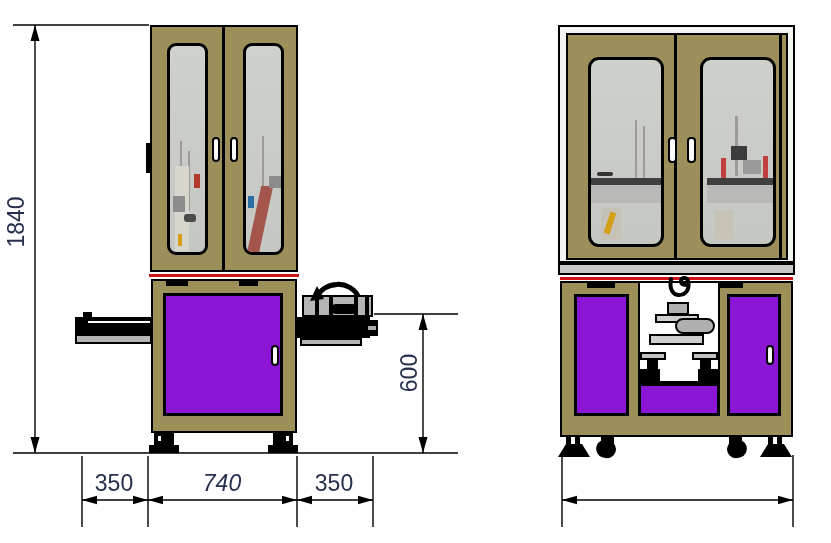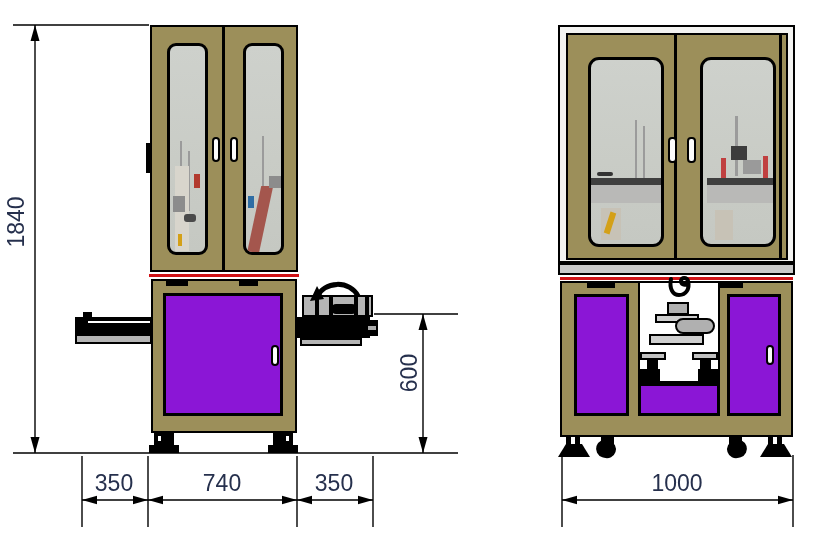--- a/index.html
+++ b/index.html
@@ -196,19 +196,18 @@
       <rect x="727" y="440" width="20" height="18" rx="9" transform="rotate(-18 737 449)"></rect>
     </g>
   </svg>
 
   <div class="dim rot" style="left:-33px;top:209px;width:100px;height:26px;">1840</div>
 
   <div class="dim rot" style="left:370px;top:360px;width:80px;height:26px;">600</div>
 
   <div class="dim" style="left:84px;top:471px;width:60px;">350</div>
 
-  <div class="dim" style="left:192px;top:471px;width:60px;">740</div>
+  <div class="dim" style="left:192px;top:471px;width:60px;font-style:italic;">740</div>
 
   <div class="dim" style="left:304px;top:471px;width:60px;">350</div>
 
-  <div class="dim" style="left:637px;top:471px;width:80px;">1000</div>
 
 </div>
 
 </body></html>

